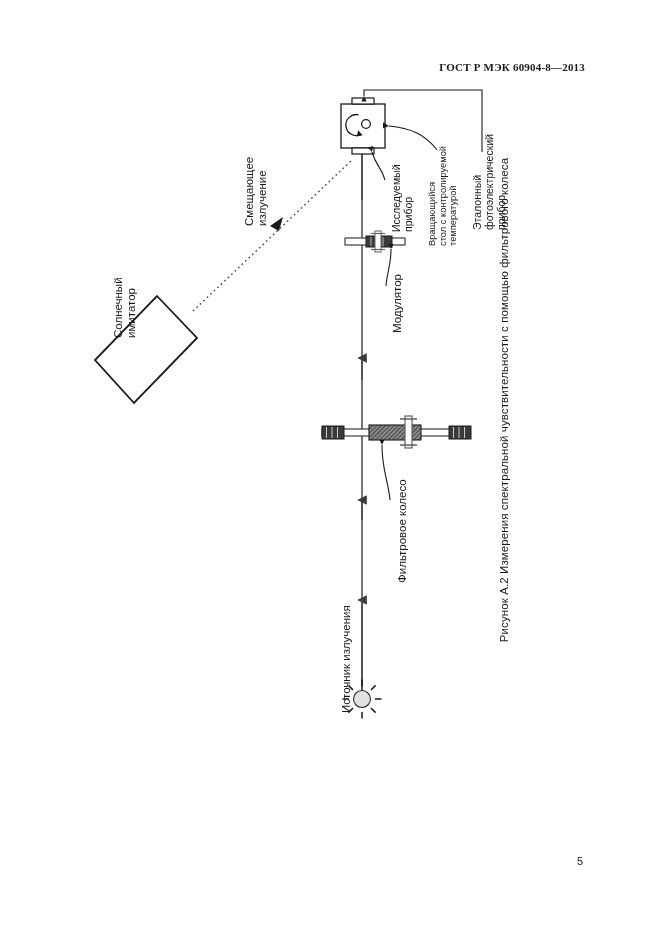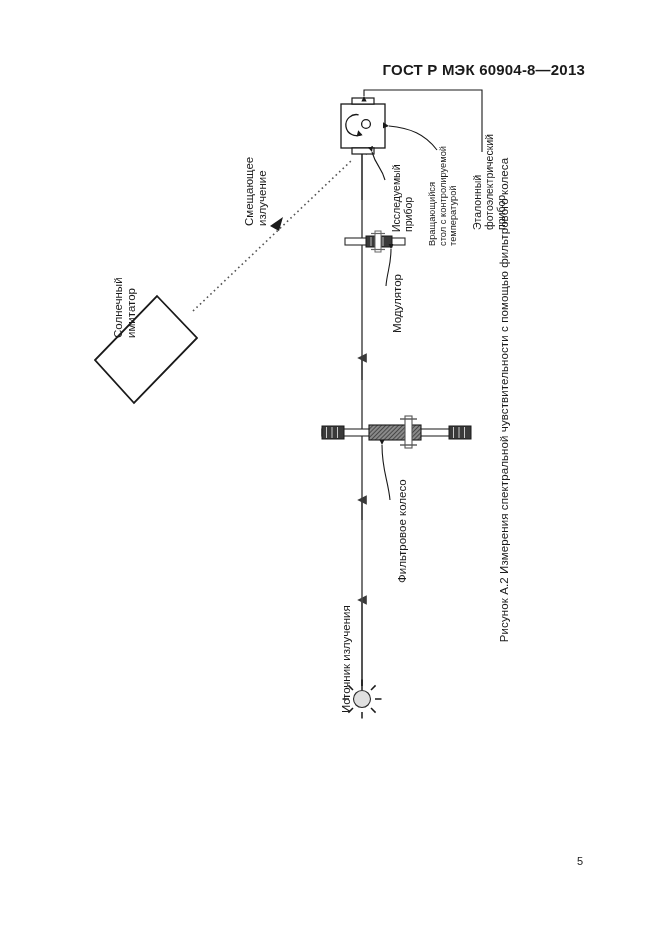--- a/index.html
+++ b/index.html
@@ -17,24 +17,25 @@
     height: 936px;
     background: #ffffff;
     overflow: hidden;
   }
 
   
   .doc-header {
     position: absolute;
     top: 61px;
     right: 76px;
-    font-size: 15px;
+    font-size: 11px;
     font-weight: bold;
     letter-spacing: 0.2px;
     white-space: nowrap;
+    font-family: Liberation Serif, serif;
   }
 
   
   .page-number {
     position: absolute;
     left: 577px;
     top: 855px;
     font-size: 11px;
   }
 

